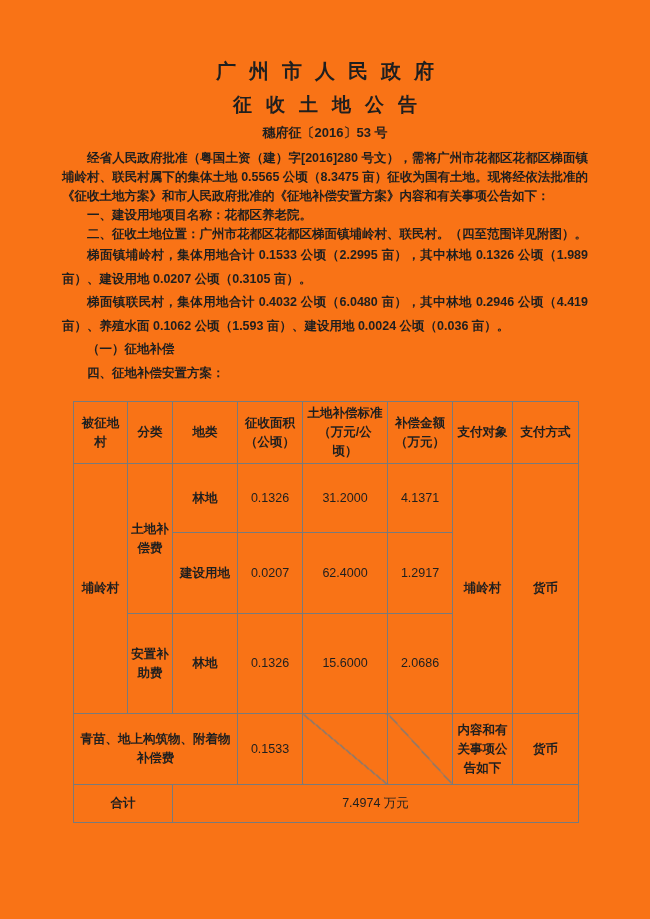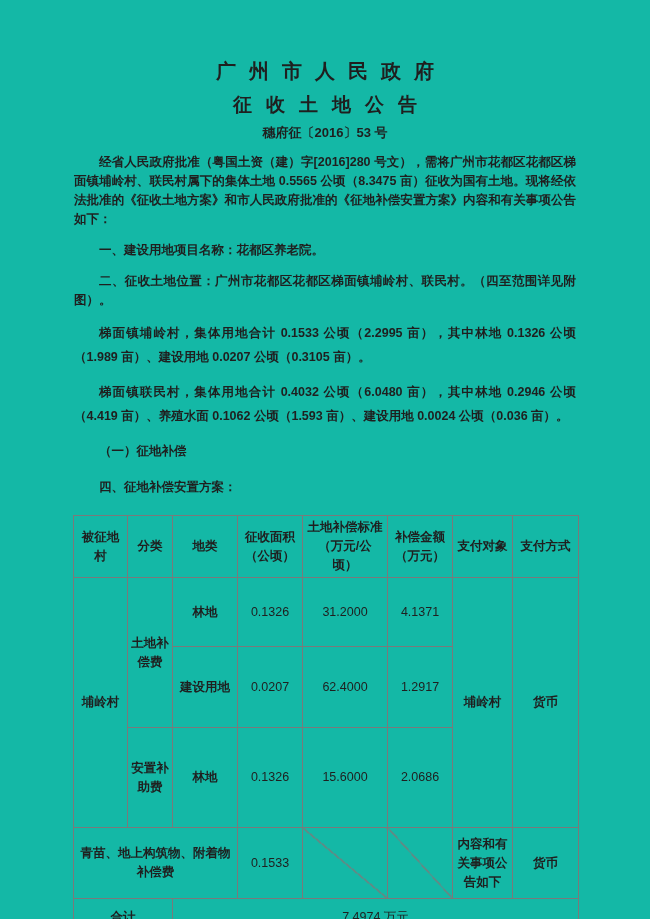--- a/index.html
+++ b/index.html
@@ -4,21 +4,21 @@
 <style>
   html, body {
     margin: 0;
     padding: 0;
     background: #ffffff;
   }
   .page {
     position: relative;
     width: 650px;
     height: 919px;
-    background: #14b8a6;
+    background: #f97316;
     overflow: hidden;
     font-family: "Liberation Sans", sans-serif;
     color: #1f1f1f;
     box-sizing: border-box;
     padding: 60px 62px 0 62px;
   }
   .title {
     margin: 0 0 12px 0;
     font-size: 20px;
     line-height: 22px;
@@ -37,21 +37,21 @@
     text-indent: 14px;
   }
   .doc-number {
     margin: 0 0 8px 0;
     font-size: 13px;
     line-height: 16px;
     font-weight: 700;
     text-align: center;
   }
   .body-text p {
-    margin: 12px;
+    margin: 0;
     font-size: 12.5px;
     line-height: 19px;
     font-weight: 600;
     text-align: justify;
     text-indent: 2em;
   }
   .body-text p.wide {
     line-height: 23.5px;
   }
   table.comp-table {

